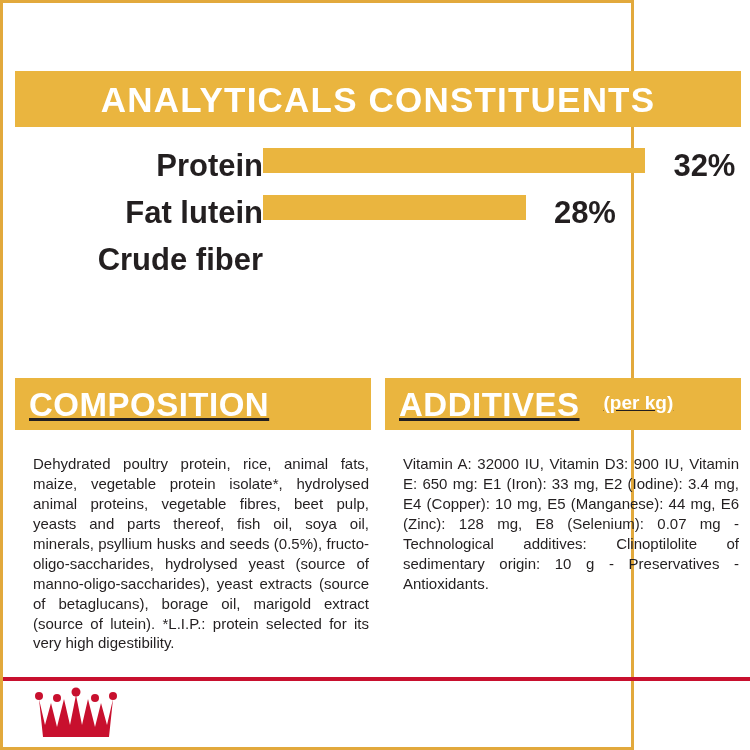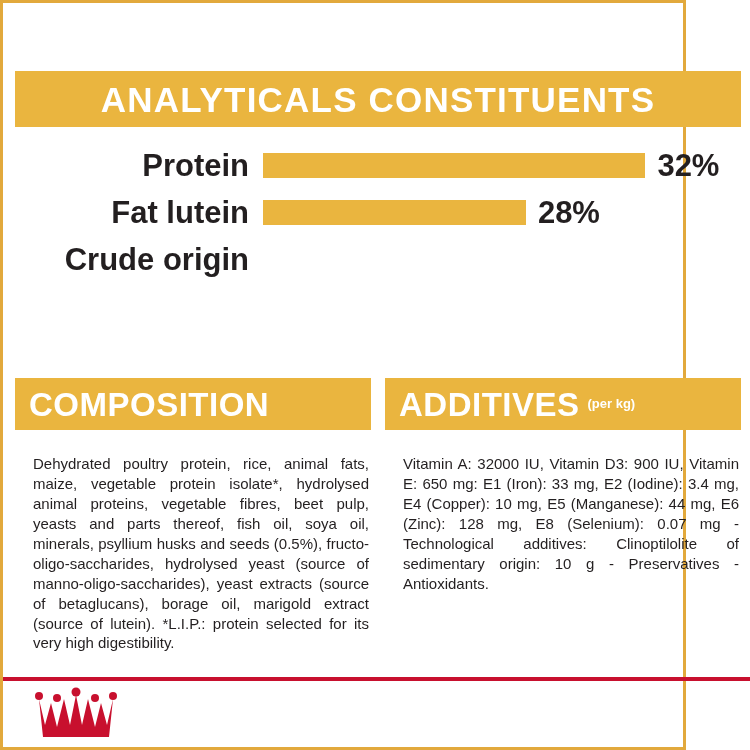--- a/index.html
+++ b/index.html
@@ -12,21 +12,21 @@
     background: #ffffff;
     font-family: "Liberation Sans", sans-serif;
     color: #231f20;
     overflow: hidden;
     position: relative;
   }
 
   .page {
     position: absolute;
     left: 0; top: 0;
-    width: 686px;
+    width: 634px;
     height: 750px;
     box-sizing: border-box;
     border: 3px solid #e2a93c;
     background: #ffffff;
   }
 
   
   .analytics-header {
     position: absolute;
     left: 12px;
@@ -54,31 +54,30 @@
   }
   .bar-row {
     display: flex;
     align-items: center;
     height: 45px;
     margin-bottom: 2px;
   }
   .bar-label {
     width: 248px;
     text-align: right;
-    padding-right: 14px;
     box-sizing: border-box;
     font-size: 31px;
     font-weight: bold;
     color: #231f20;
     white-space: nowrap;
   }
   .bar-track {
     flex: 1;
     display: flex;
-    align-items: center;
+    gap: 16px;
   }
   .bar-fill {
     height: 25px;
     background: #eab53f;
   }
   .bar-value {
     font-size: 31px;
     font-weight: bold;
     color: #231f20;
     margin-left: 12px;
@@ -97,33 +96,34 @@
   .panel {
     width: 356px;
   }
   .panel-header {
     background: #eab53f;
     height: 52px;
     display: flex;
     align-items: center;
     padding-left: 14px;
     box-sizing: border-box;
+    text-decoration: underline;
   }
   .panel-header .ph-title {
     color: #ffffff;
     font-size: 33px;
     font-weight: bold;
     letter-spacing: 0.5px;
     line-height: 1;
   }
   .panel-header .ph-sub {
     color: #ffffff;
-    font-size: 13px;
-    font-weight: bold;
-    margin-left: 8px;
+    font-size: 19px;
+    font-weight: bold;
+    margin-left: 24px;
     padding-bottom: 2px;
   }
   .panel-body {
     padding: 24px 2px 0 2px;
     font-size: 15px;
     line-height: 1.33;
     text-align: justify;
     color: #231f20;
     margin-left: 16px;
   }
@@ -176,21 +176,21 @@
 
     <div class="bar-row">
       <div class="bar-label">Fat lutein</div>
       <div class="bar-track">
         <div class="bar-fill" style="width:55%"></div>
         <div class="bar-value">28%</div>
       </div>
     </div>
 
     <div class="bar-row">
-      <div class="bar-label">Crude origin</div>
+      <div class="bar-label">Crude fiber</div>
     </div>
 
 
   </div>
 
   <div class="panels">
 
     <div class="panel">
       <div class="panel-header">
         <span class="ph-title">COMPOSITION</span>

